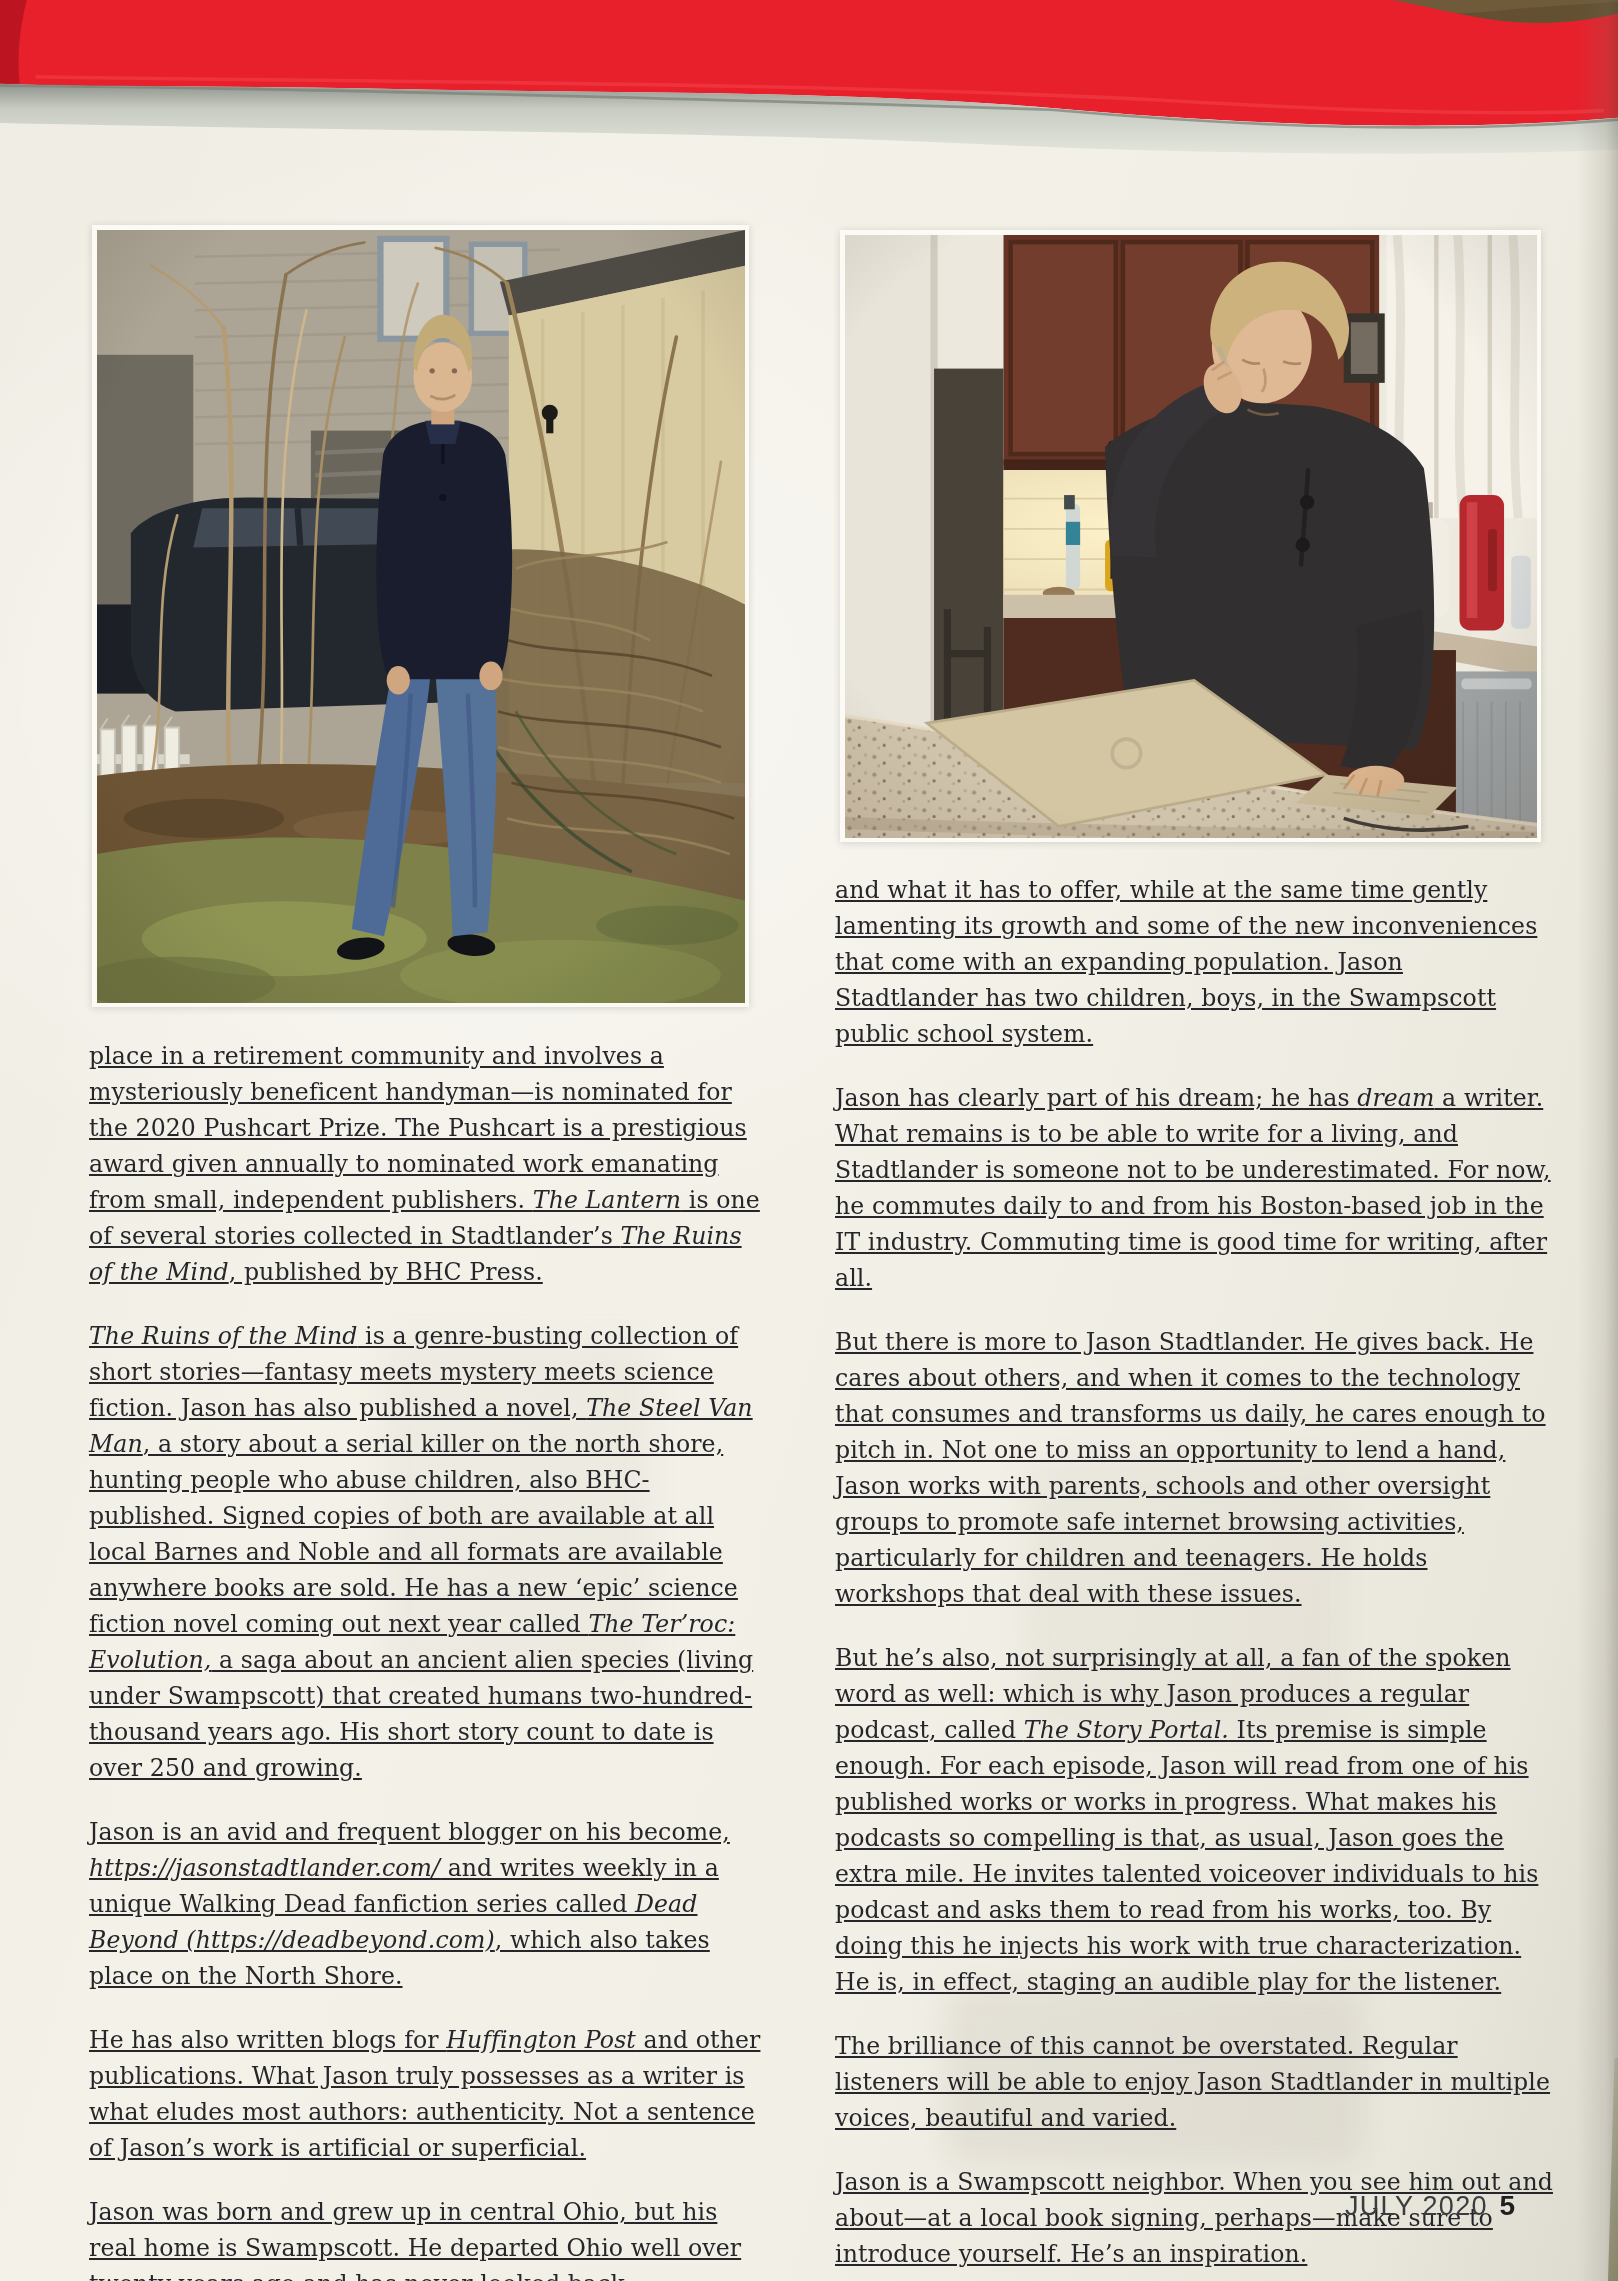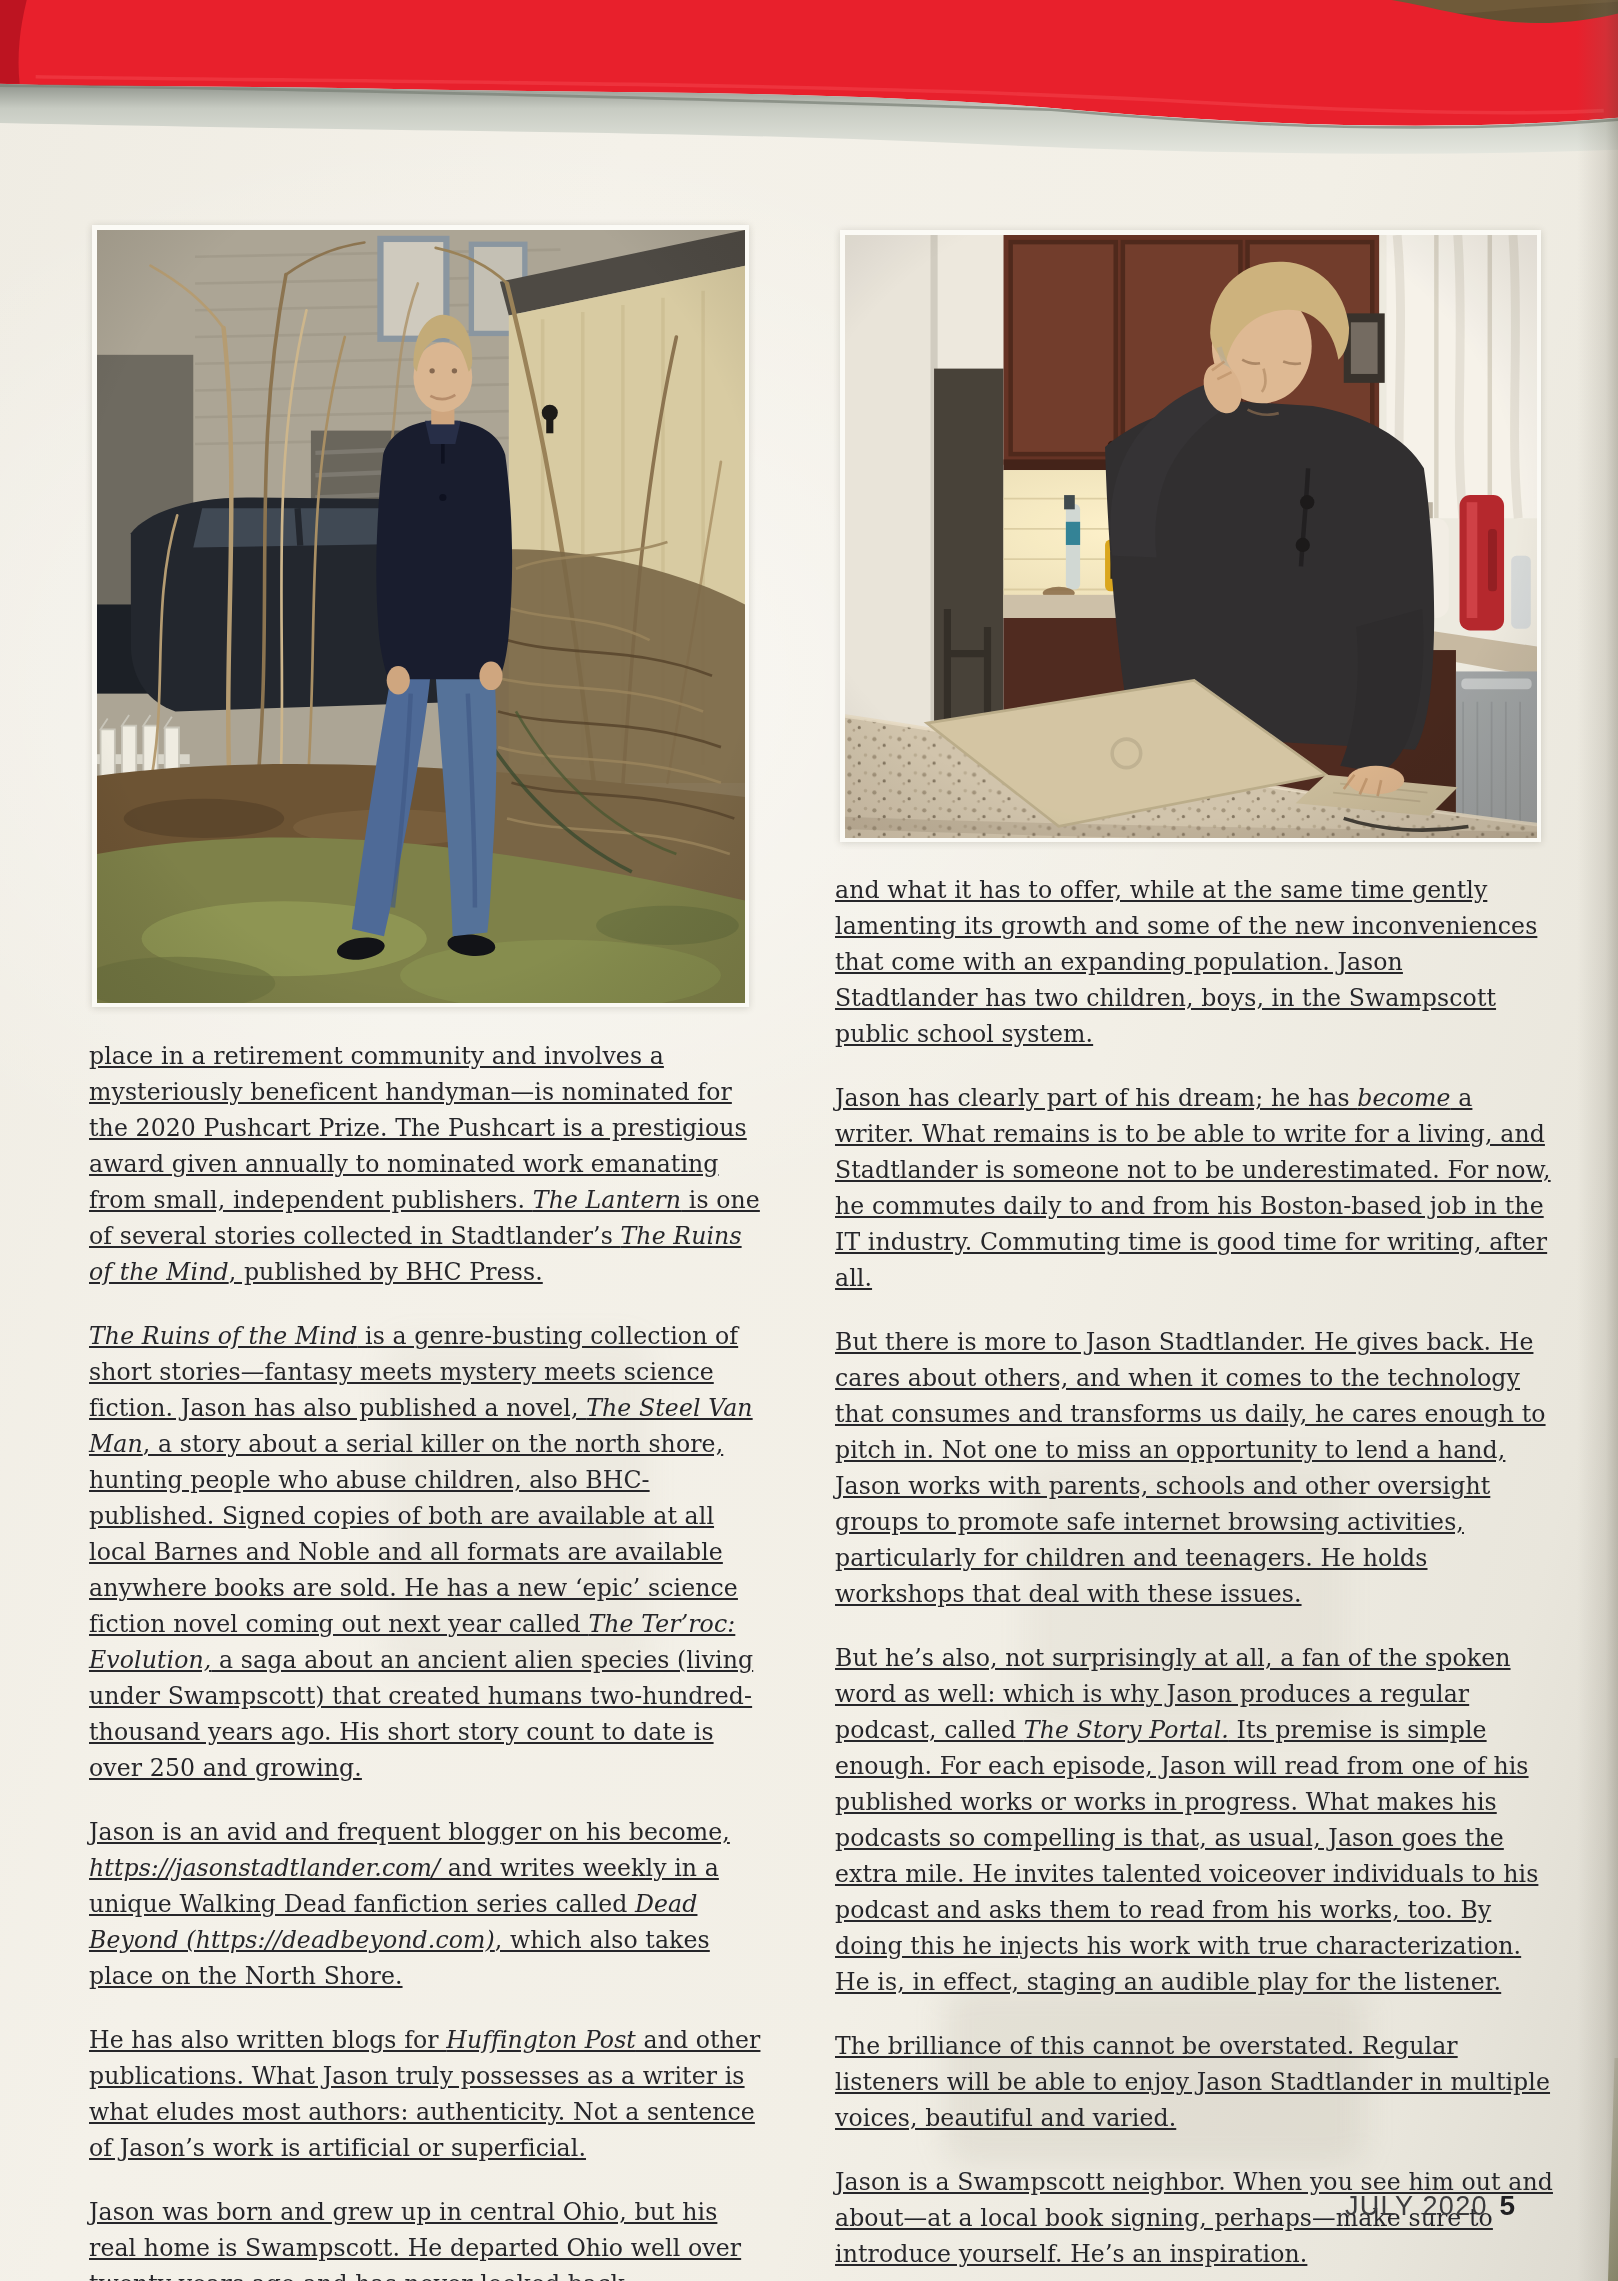--- a/index.html
+++ b/index.html
@@ -337,21 +337,21 @@
 
   <div class="col" style="left:89px;top:1038px;width:679px;">
       <p><span>place in a retirement community and involves a mysteriously beneficent handyman—is nominated for the 2020 Pushcart Prize. The Pushcart is a prestigious award given annually to nominated work emanating from small, independent publishers. </span><em>The Lantern</em><span> is one of several stories collected in Stadtlander’s </span><em>The Ruins of the Mind</em><span>, published by BHC Press.</span></p>
       <p><em>The Ruins of the Mind</em><span> is a genre-busting collection of short stories—fantasy meets mystery meets science fiction. Jason has also published a novel, </span><em>The Steel Van Man</em><span>, a story about a serial killer on the north shore, hunting people who abuse children, also BHC-published. Signed copies of both are available at all local Barnes and Noble and all formats are available anywhere books are sold. He has a new ‘epic’ science fiction novel coming out next year called </span><em>The Ter’roc: Evolution,</em><span> a saga about an ancient alien species (living under Swampscott) that created humans two-hundred-thousand years ago. His short story count to date is over 250 and growing.</span></p>
       <p><span>Jason is an avid and frequent blogger on his become, </span><em>https://jasonstadtlander.com/</em><span> and writes weekly in a unique Walking Dead fanfiction series called </span><em>Dead Beyond (https://deadbeyond.com)</em><span>, which also takes place on the North Shore.</span></p>
       <p><span>He has also written blogs for </span><em>Huffington Post</em><span> and other publications. What Jason truly possesses as a writer is what eludes most authors: authenticity. Not a sentence of Jason’s work is artificial or superficial.</span></p>
       <p><span>Jason was born and grew up in central Ohio, but his real home is Swampscott. He departed Ohio well over twenty years ago and has never looked back. Swampscott is home now, and he loves it. Jason appreciates everything good and unique about Swampscott</span></p>
     </div>
   <div class="col" style="left:835px;top:872px;width:718px;">
       <p><span>and what it has to offer, while at the same time gently lamenting its growth and some of the new inconveniences that come with an expanding population. Jason Stadtlander has two children, boys, in the Swampscott public school system.</span></p>
-      <p><span>Jason has clearly part of his dream; he has </span><em>become</em><span> a writer. What remains is to be able to write for a living, and Stadtlander is someone not to be underestimated. For now, he commutes daily to and from his Boston-based job in the IT industry. Commuting time is good time for writing, after all.</span></p>
+      <p><span>Jason has clearly part of his dream; he has </span><em>dream</em><span> a writer. What remains is to be able to write for a living, and Stadtlander is someone not to be underestimated. For now, he commutes daily to and from his Boston-based job in the IT industry. Commuting time is good time for writing, after all.</span></p>
       <p><span>But there is more to Jason Stadtlander. He gives back. He cares about others, and when it comes to the technology that consumes and transforms us daily, he cares enough to pitch in. Not one to miss an opportunity to lend a hand, Jason works with parents, schools and other oversight groups to promote safe internet browsing activities, particularly for children and teenagers. He holds workshops that deal with these issues.</span></p>
       <p><span>But he’s also, not surprisingly at all, a fan of the spoken word as well: which is why Jason produces a regular podcast, called </span><em>The Story Portal.</em><span> Its premise is simple enough. For each episode, Jason will read from one of his published works or works in progress. What makes his podcasts so compelling is that, as usual, Jason goes the extra mile. He invites talented voiceover individuals to his podcast and asks them to read from his works, too. By doing this he injects his work with true characterization. He is, in effect, staging an audible play for the listener.</span></p>
       <p><span>The brilliance of this cannot be overstated. Regular listeners will be able to enjoy Jason Stadtlander in multiple voices, beautiful and varied.</span></p>
       <p><span>Jason is a Swampscott neighbor. When you see him out and about—at a local book signing, perhaps—make sure to introduce yourself. He’s an inspiration.</span></p>
     </div>
 
   <div class="footer">
     <span>JULY 2020</span><span class="pagenum">5</span>
   </div>
 

